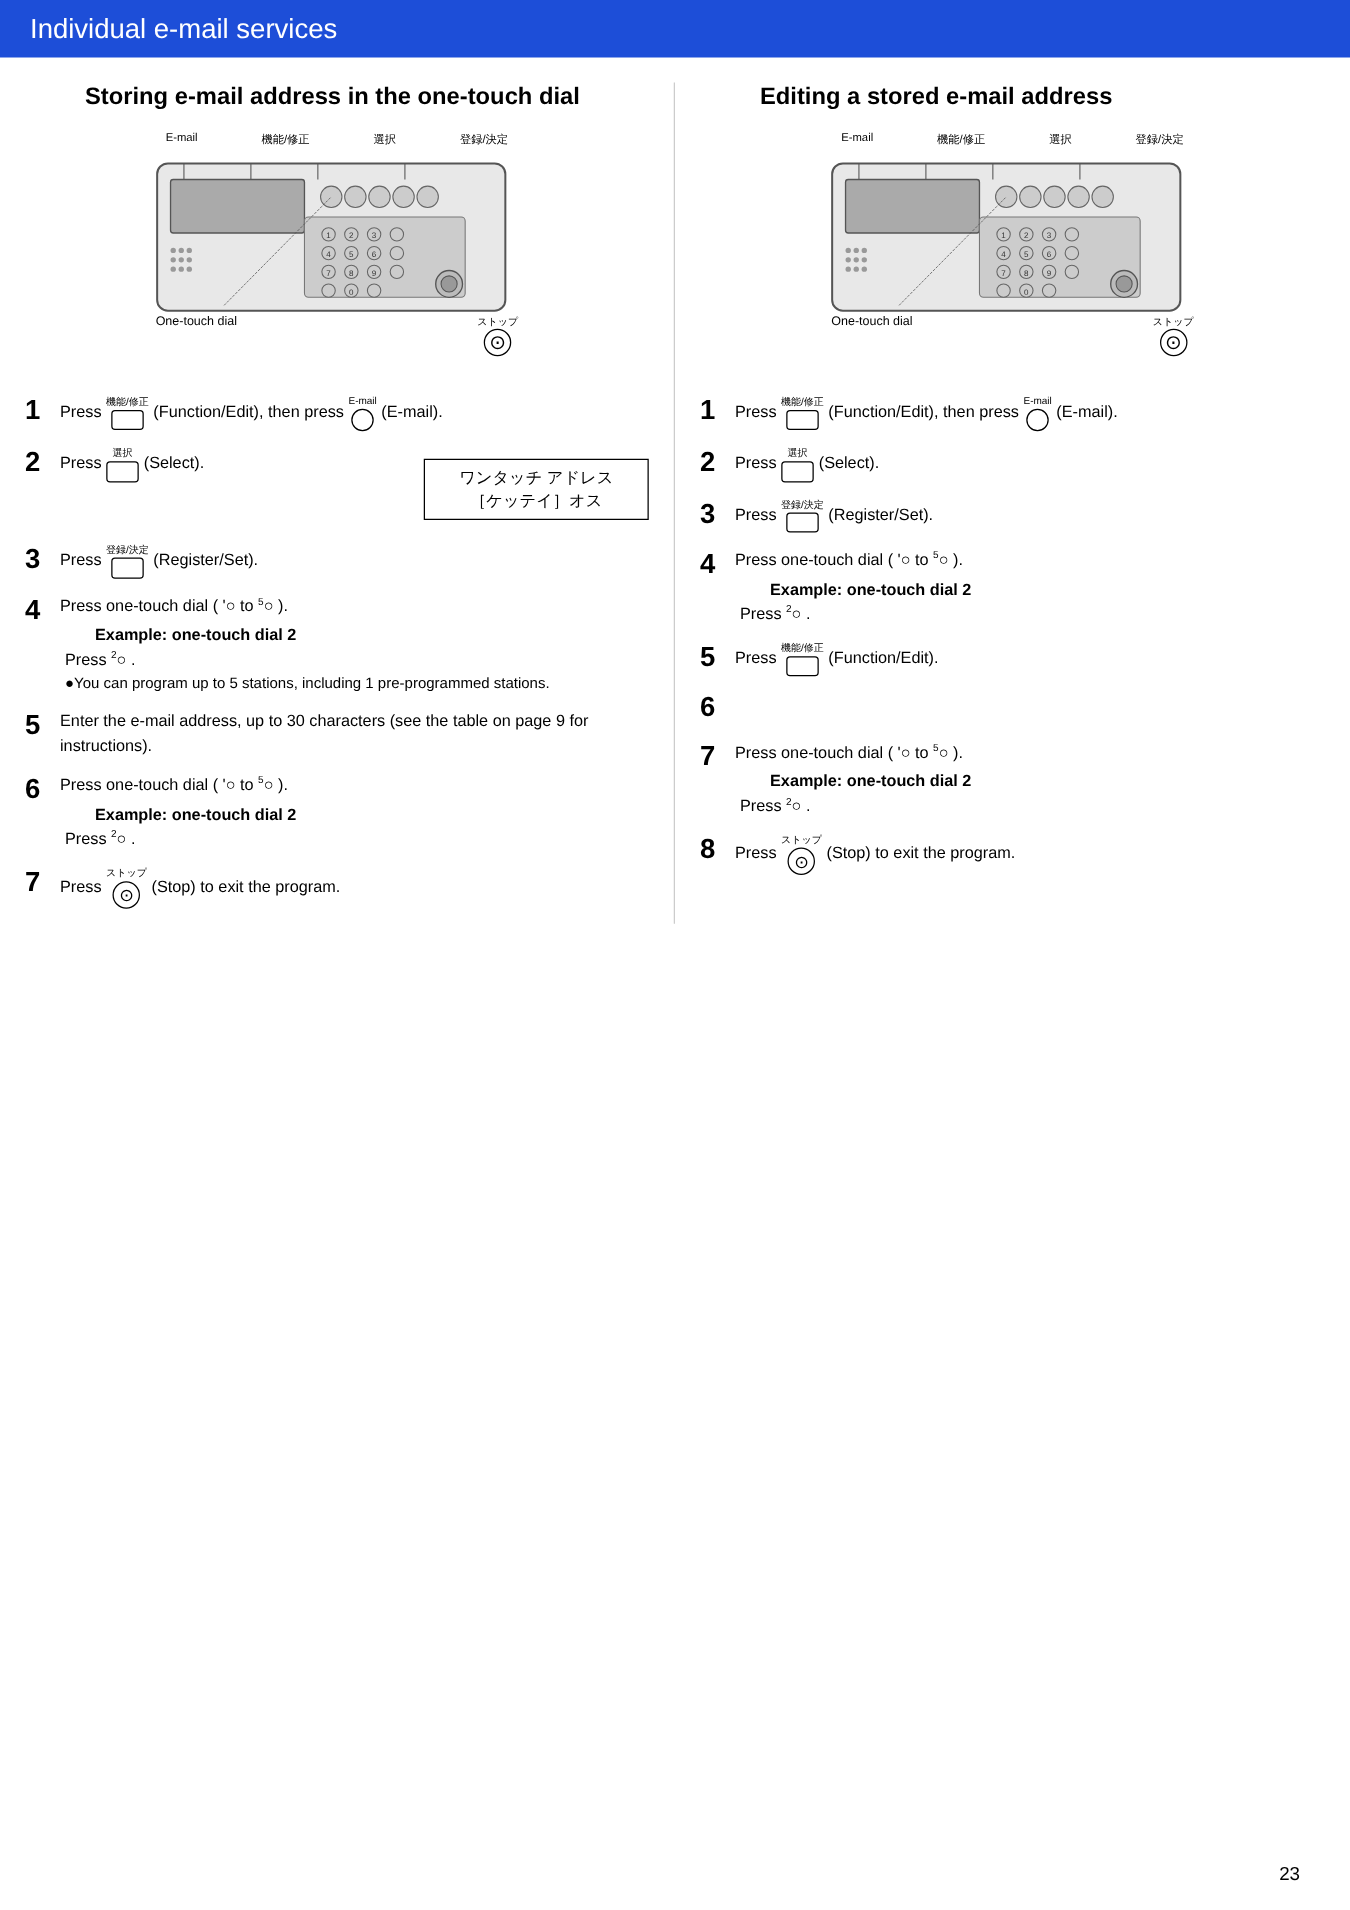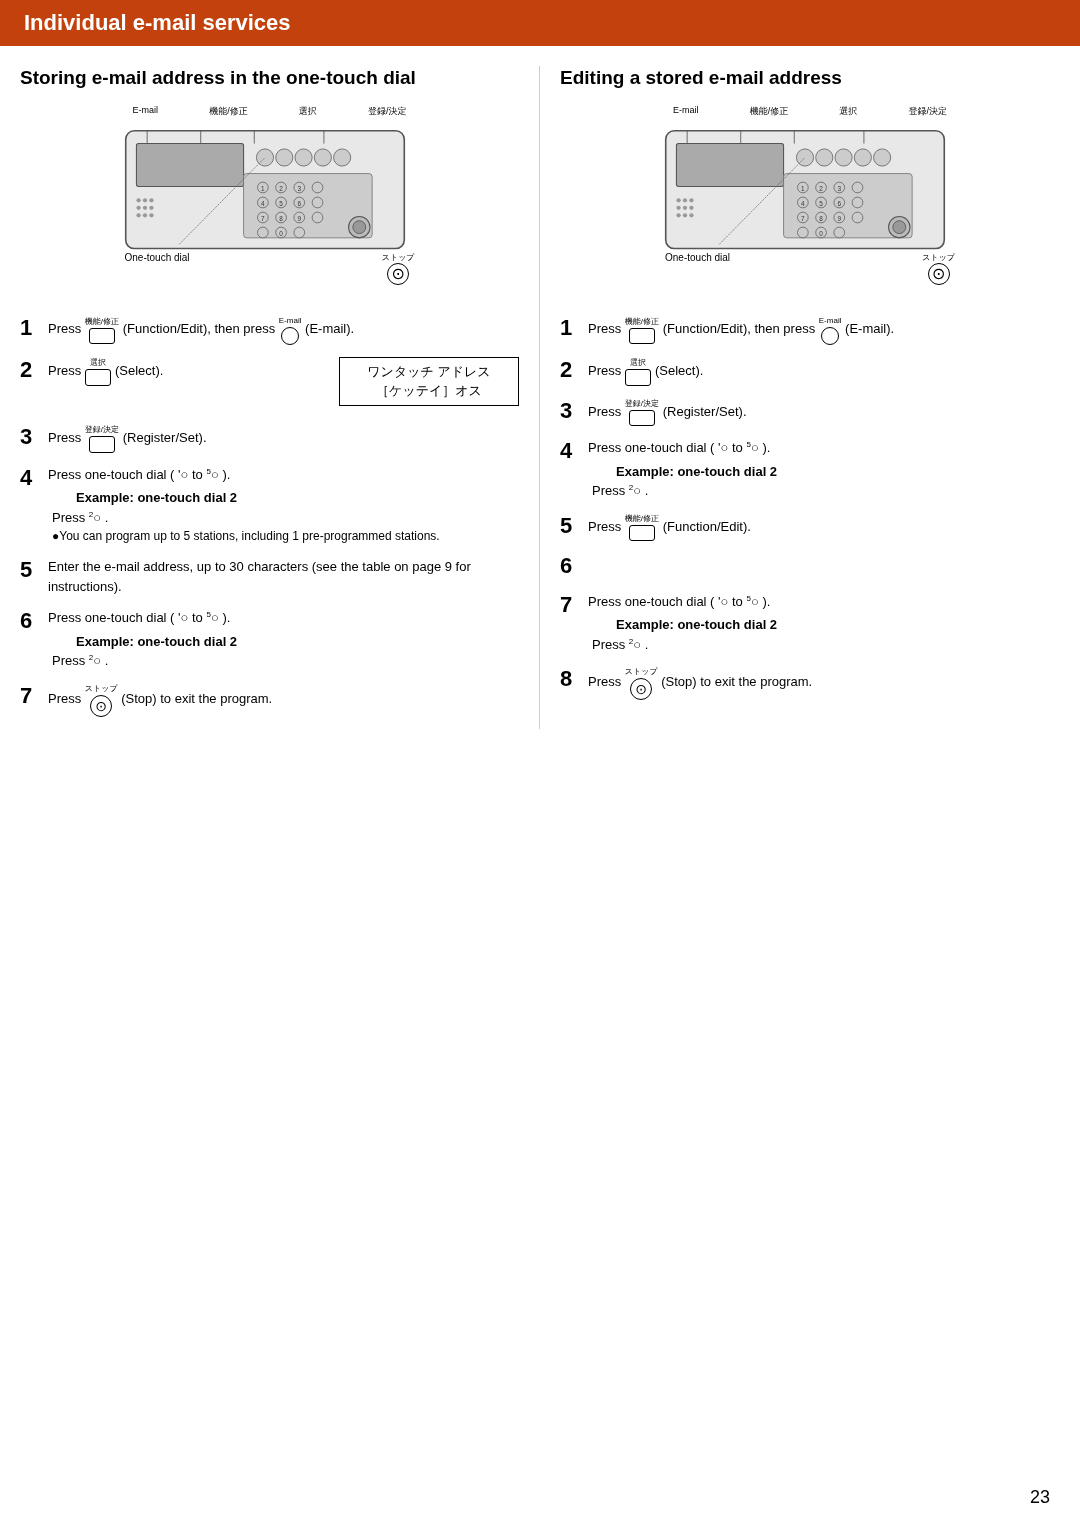--- a/index.html
+++ b/index.html
@@ -7,25 +7,25 @@
       width: 1080px;
       min-height: 1528px;
       background: #fff;
       font-family: Arial, Helvetica, sans-serif;
       font-size: 14px;
       color: #000;
       position: relative;
     }
 
     .page-header {
-      background: #c2410c;
+      background: #1d4ed8;
       color: #fff;
       padding: 10px 24px;
       font-size: 22px;
-      font-weight: bold;
+      font-weight: normal;
       margin-bottom: 20px;
     }
 
     .content-area {
       display: flex;
       gap: 0;
       padding: 0 20px;
     }
 
     .left-column {
@@ -37,20 +37,21 @@
     .right-column {
       width: 50%;
       padding-left: 20px;
     }
 
     .section-title {
       font-size: 19px;
       font-weight: bold;
       margin-bottom: 14px;
       line-height: 1.3;
+      margin-left: 48px;
     }
 
     .device-wrapper {
       position: relative;
       margin: 10px auto 30px;
       width: 310px;
     }
 
     
     .step {
@@ -97,41 +98,41 @@
 
     .bullet {
       margin-left: 4px;
       font-size: 12px;
     }
 
     .callout-box {
       border: 1px solid #000;
       padding: 4px 10px;
       font-size: 11px;
-      margin: 0 0 6px auto;
+      margin: 10px 0 6px auto;
       width: 180px;
       text-align: center;
       float: right;
     }
 
     .callout-japanese {
       font-size: 13px;
     }
 
     .clearfix::after {
       content: '';
       display: block;
       clear: both;
     }
 
     .page-number {
       position: absolute;
       bottom: 20px;
-      right: 30px;
-      font-size: 18px;
+      right: 40px;
+      font-size: 15px;
     }
     .device-body {
       fill: #e8e8e8;
       stroke: #555;
       stroke-width: 1.5;
     }
     .device-screen {
       fill: #aaa;
       stroke: #555;
       stroke-width: 1;

